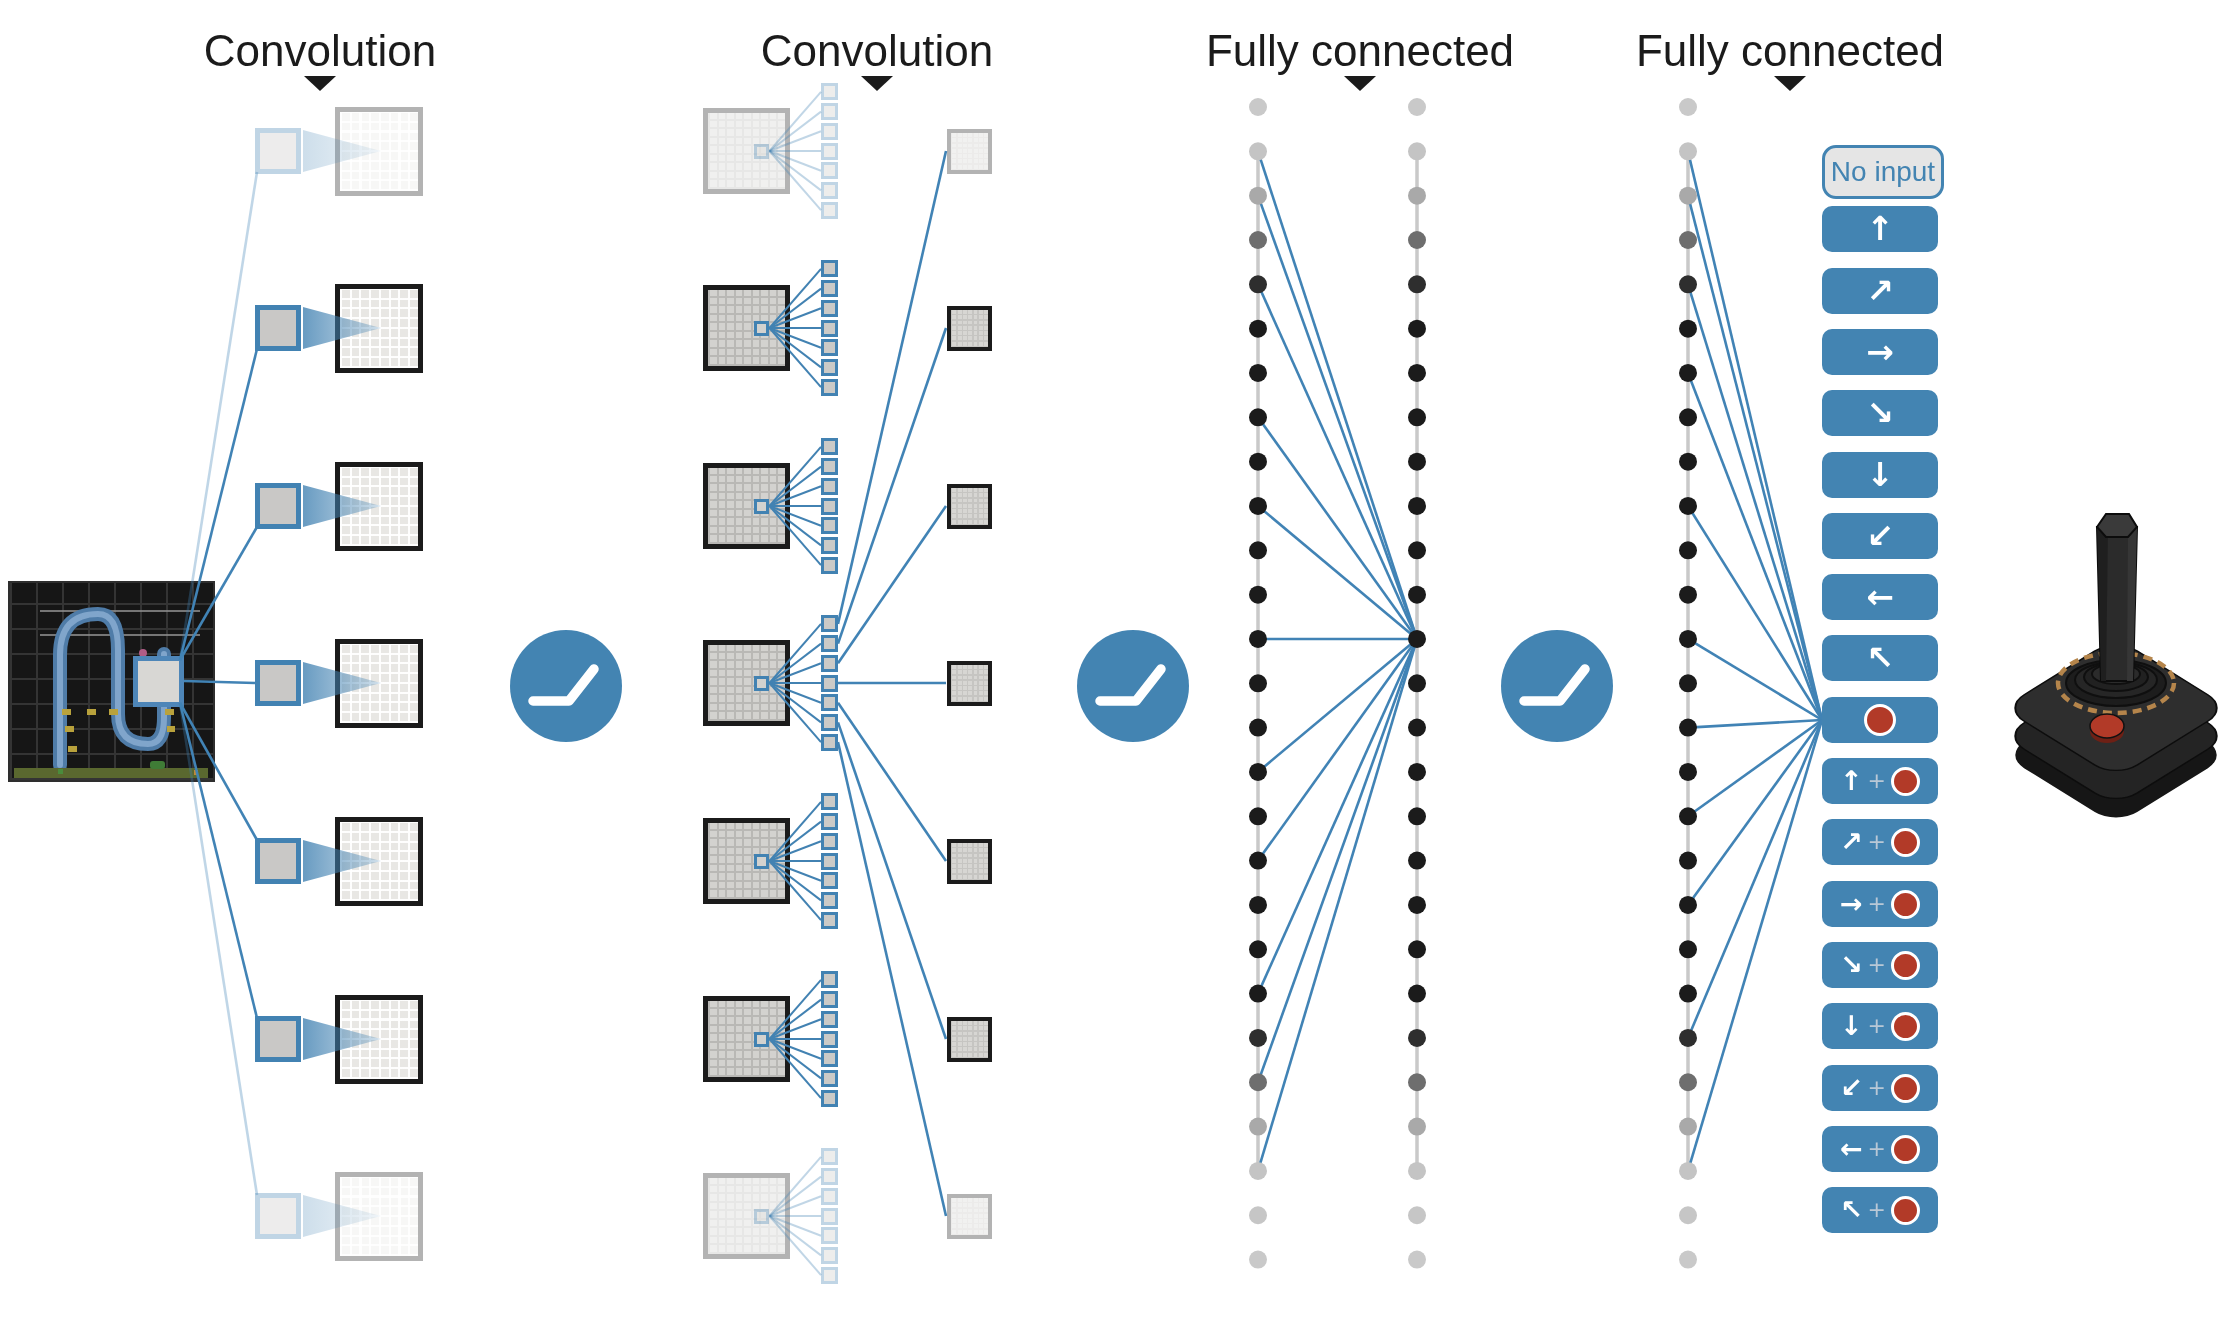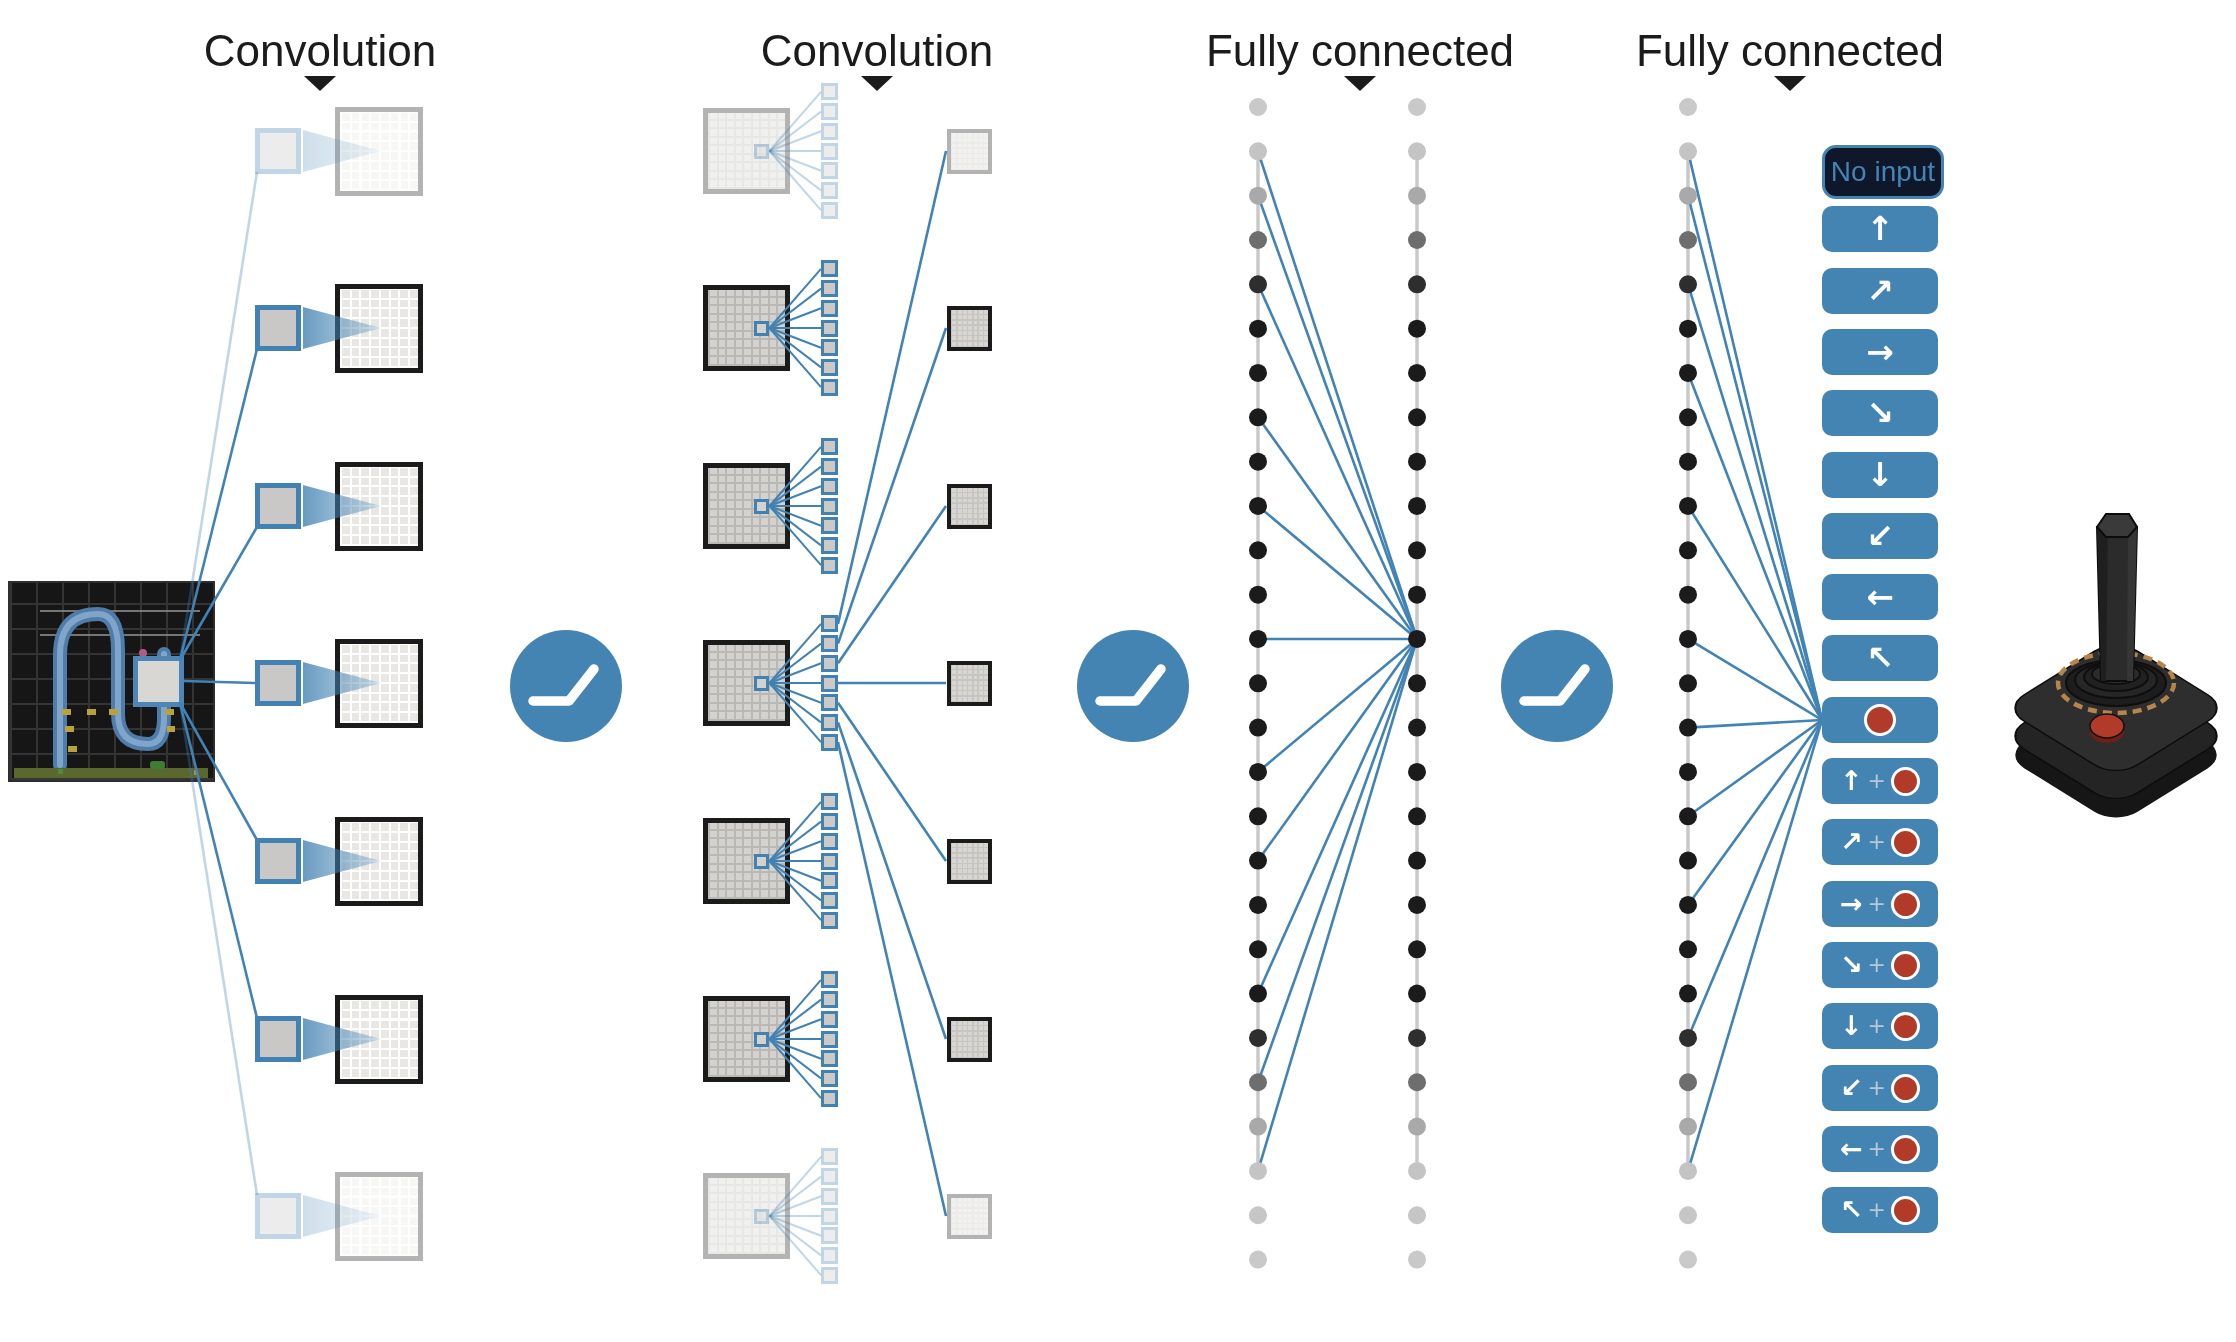--- a/index.html
+++ b/index.html
@@ -31,21 +31,21 @@
                            repeating-linear-gradient(0deg,#b9b8b5 0 2px,transparent 2px 8.55px);}
   .c2inner{border:3px solid #4282b2;background:#d3d2cf;}
   .stacksq{border:3px solid #4282b2;background:#cbcac7;}
   .map3{border:4px solid #1b1b1b;background-color:#d7d6d3;
         background-image:repeating-linear-gradient(90deg,#c6c5c2 0 1.4px,transparent 1.4px 5.3px),
                          repeating-linear-gradient(0deg,#c6c5c2 0 1.4px,transparent 1.4px 5.3px);}
   
   #actions{position:absolute;left:0;top:0;z-index:8;}
   .btn{position:absolute;left:1822px;width:116px;height:46px;background:#4384b2;border-radius:10px;
        display:flex;align-items:center;justify-content:center;cursor:default;}
-  .btn-none{background:#0f172a;border:3px solid #4384b2;border-radius:14px;color:#4384b2;
+  .btn-none{background:#e5e5e5;border:3px solid #4384b2;border-radius:14px;color:#4384b2;
             font-size:28px;font-family:"Liberation Sans",sans-serif;}
   .arrow{font-family:"DejaVu Sans",sans-serif;font-weight:bold;font-size:33px;color:#ffffff;
          line-height:1;margin-top:-2px;}
   .arrow-sm{font-family:"DejaVu Sans",sans-serif;font-weight:bold;font-size:27px;color:#ffffff;
             line-height:1;margin-top:-2px;}
   .plus{font-family:"DejaVu Sans",sans-serif;font-size:22px;color:#b9c8d6;margin:0 5px;line-height:1;}
   .fire{width:32px;height:32px;border-radius:50%;background:#b23a28;border:3px solid #ffffff;box-sizing:border-box;}
   .fire-sm{width:29px;height:29px;border-radius:50%;background:#b23a28;border:3px solid #ffffff;box-sizing:border-box;}
   #joystick{position:absolute;left:2000px;top:503px;z-index:2;}
 </style>

